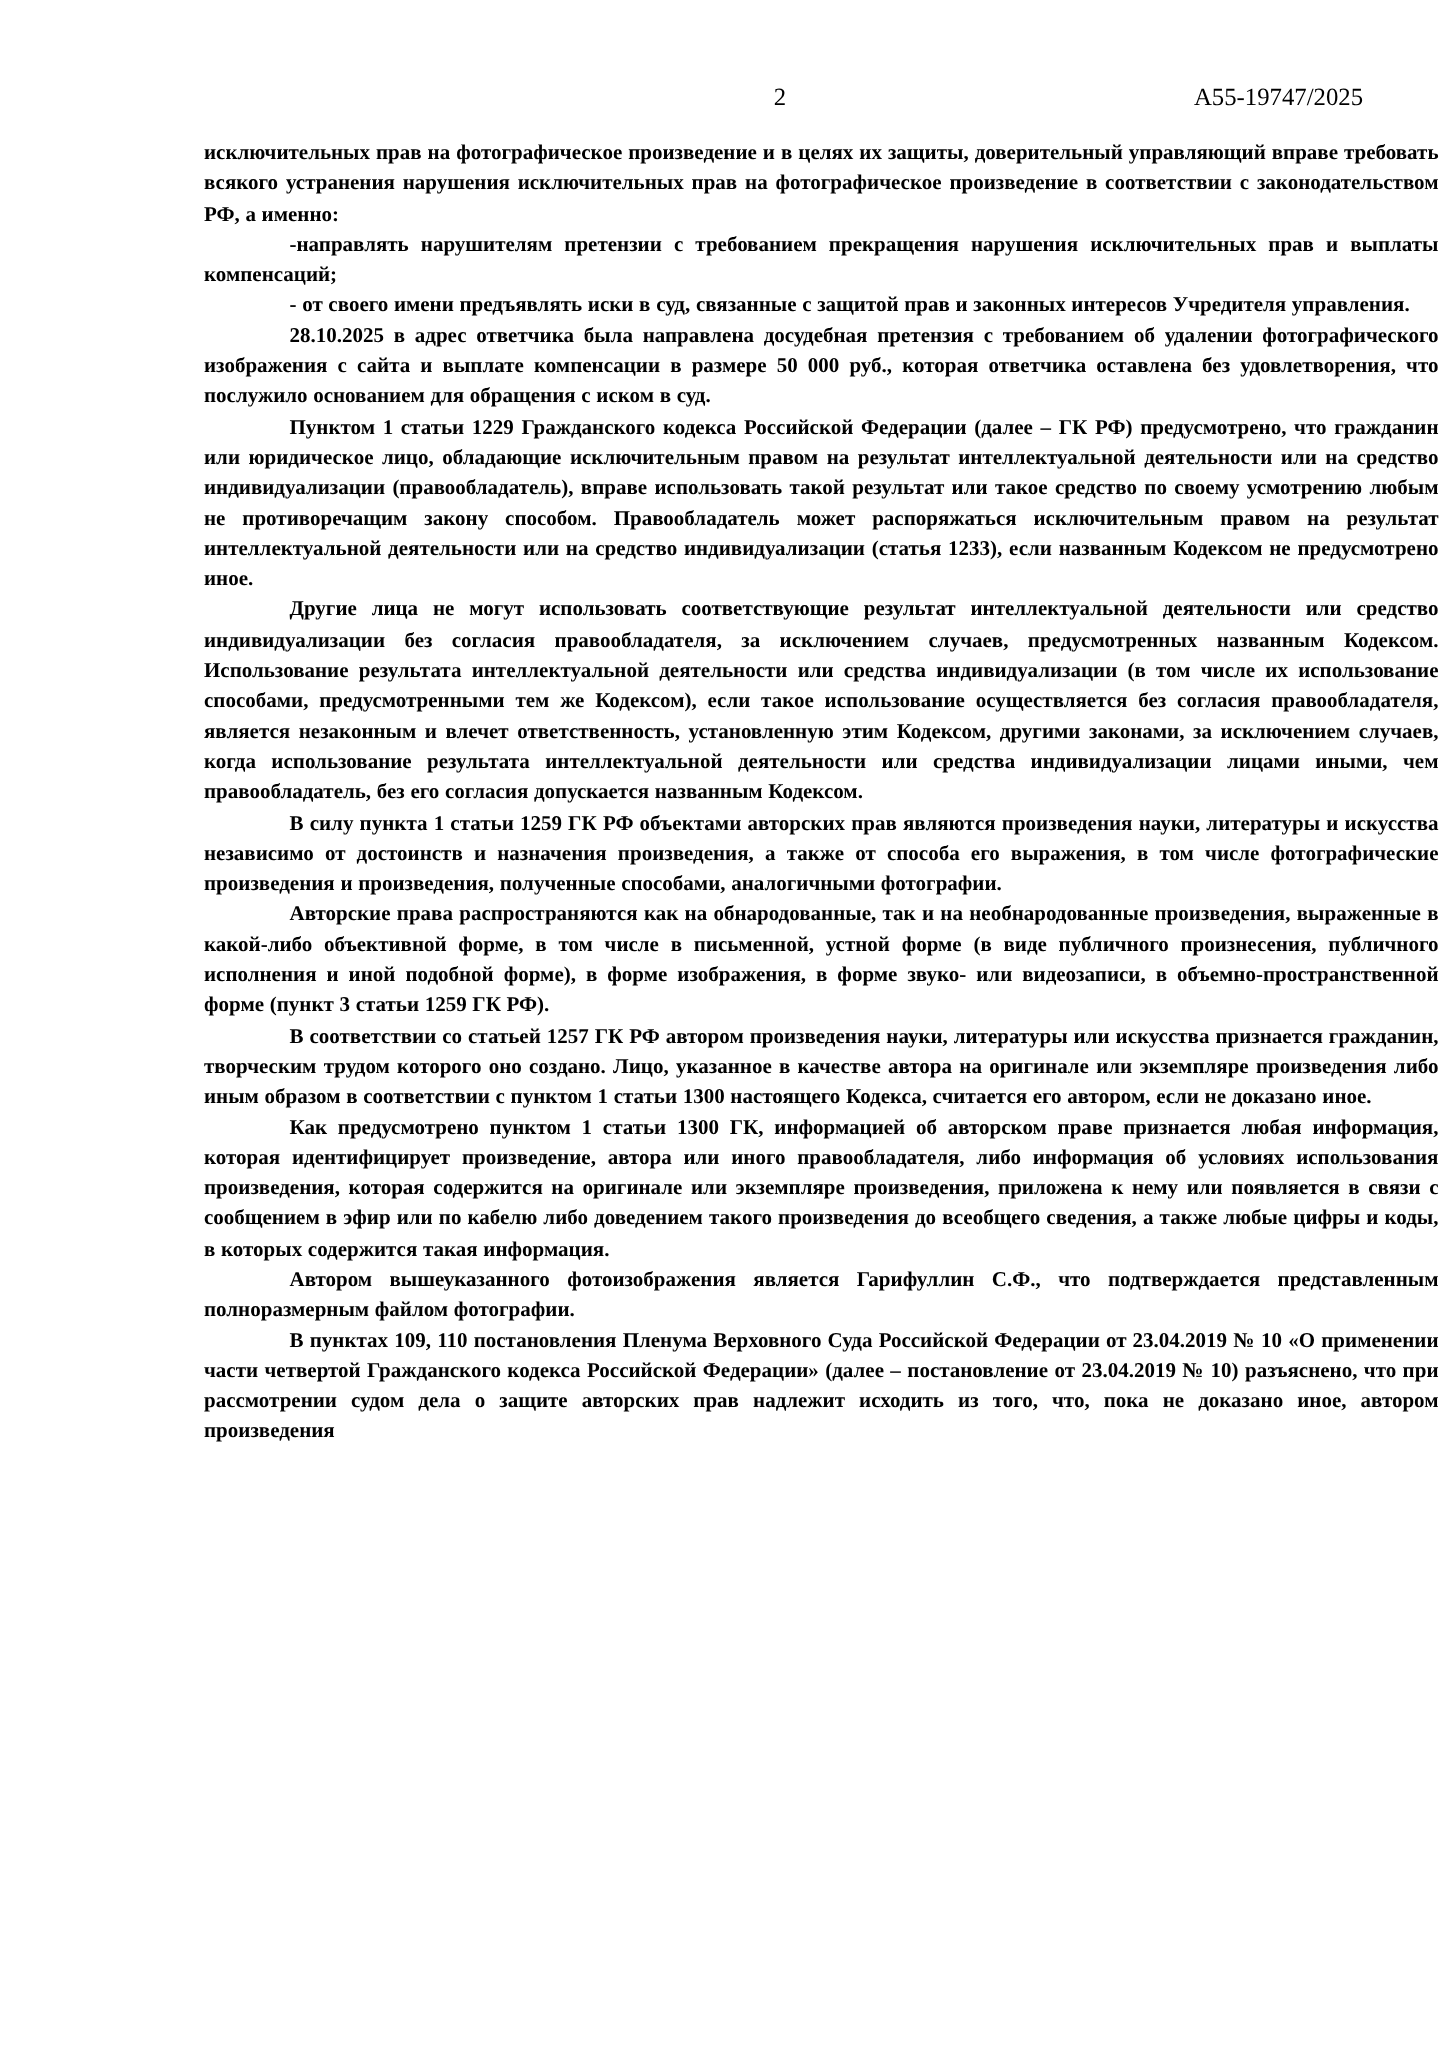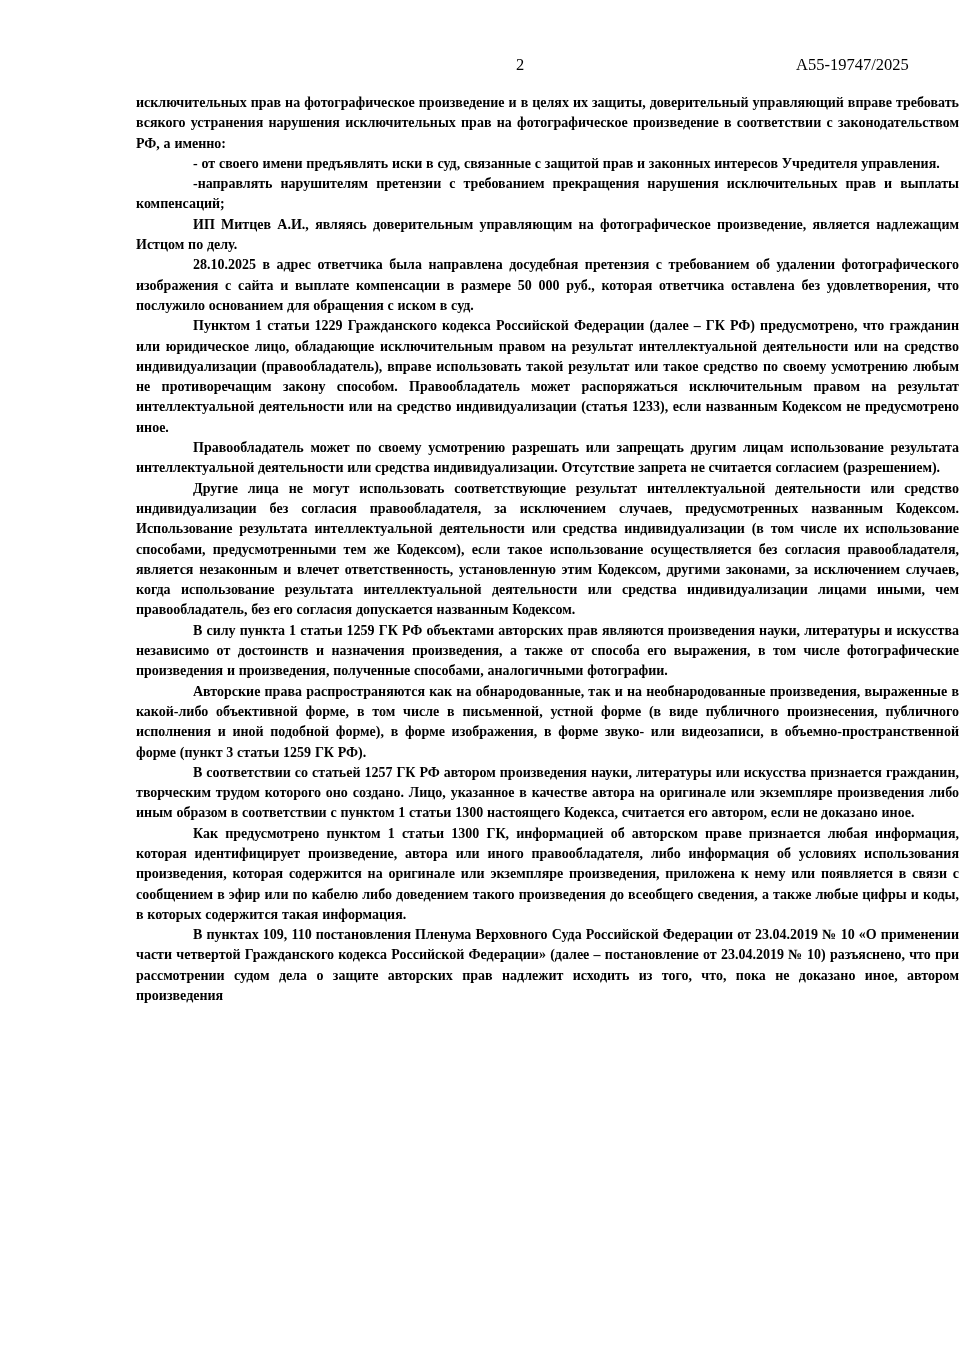--- a/index.html
+++ b/index.html
@@ -62,26 +62,25 @@
 </head>
 <body>
 
 <div class="page">
   <div class="header">
     <span class="page-number">2</span>
     <span class="case-number">А55-19747/2025</span>
   </div>
   <div class="body-text">
       <p class="para">исключительных прав на фотографическое произведение и в целях их защиты, доверительный управляющий вправе требовать всякого устранения нарушения исключительных прав на фотографическое произведение в соответствии с законодательством РФ, а именно:</p>
+      <p class="para indent">-направлять нарушителям претензии с требованием прекращения нарушения исключительных прав и выплаты компенсаций;</p>
       <p class="para indent">- от своего имени предъявлять иски в суд, связанные с защитой прав и законных интересов Учредителя управления.</p>
-      <p class="para indent">-направлять нарушителям претензии с требованием прекращения нарушения исключительных прав и выплаты компенсаций;</p>
-      <p class="para indent">ИП Митцев А.И., являясь доверительным управляющим на фотографическое произведение, является надлежащим Истцом по делу.</p>
       <p class="para indent">28.10.2025 в адрес ответчика была направлена досудебная претензия с требованием об удалении фотографического изображения с сайта и выплате компенсации в размере 50 000 руб., которая ответчика оставлена без удовлетворения, что послужило основанием для обращения с иском в суд.</p>
       <p class="para indent">Пунктом 1 статьи 1229 Гражданского кодекса Российской Федерации (далее – ГК РФ) предусмотрено, что гражданин или юридическое лицо, обладающие исключительным правом на результат интеллектуальной деятельности или на средство индивидуализации (правообладатель), вправе использовать такой результат или такое средство по своему усмотрению любым не противоречащим закону способом. Правообладатель может распоряжаться исключительным правом на результат интеллектуальной деятельности или на средство индивидуализации (статья 1233), если названным Кодексом не предусмотрено иное.</p>
-      <p class="para indent">Правообладатель может по своему усмотрению разрешать или запрещать другим лицам использование результата интеллектуальной деятельности или средства индивидуализации. Отсутствие запрета не считается согласием (разрешением).</p>
       <p class="para indent">Другие лица не могут использовать соответствующие результат интеллектуальной деятельности или средство индивидуализации без согласия правообладателя, за исключением случаев, предусмотренных названным Кодексом. Использование результата интеллектуальной деятельности или средства индивидуализации (в том числе их использование способами, предусмотренными тем же Кодексом), если такое использование осуществляется без согласия правообладателя, является незаконным и влечет ответственность, установленную этим Кодексом, другими законами, за исключением случаев, когда использование результата интеллектуальной деятельности или средства индивидуализации лицами иными, чем правообладатель, без его согласия допускается названным Кодексом.</p>
       <p class="para indent">В силу пункта 1 статьи 1259 ГК РФ объектами авторских прав являются произведения науки, литературы и искусства независимо от достоинств и назначения произведения, а также от способа его выражения, в том числе фотографические произведения и произведения, полученные способами, аналогичными фотографии.</p>
       <p class="para indent">Авторские права распространяются как на обнародованные, так и на необнародованные произведения, выраженные в какой-либо объективной форме, в том числе в письменной, устной форме (в виде публичного произнесения, публичного исполнения и иной подобной форме), в форме изображения, в форме звуко- или видеозаписи, в объемно-пространственной форме (пункт 3 статьи 1259 ГК РФ).</p>
       <p class="para indent">В соответствии со статьей 1257 ГК РФ автором произведения науки, литературы или искусства признается гражданин, творческим трудом которого оно создано. Лицо, указанное в качестве автора на оригинале или экземпляре произведения либо иным образом в соответствии с пунктом 1 статьи 1300 настоящего Кодекса, считается его автором, если не доказано иное.</p>
       <p class="para indent">Как предусмотрено пунктом 1 статьи 1300 ГК, информацией об авторском праве признается любая информация, которая идентифицирует произведение, автора или иного правообладателя, либо информация об условиях использования произведения, которая содержится на оригинале или экземпляре произведения, приложена к нему или появляется в связи с сообщением в эфир или по кабелю либо доведением такого произведения до всеобщего сведения, а также любые цифры и коды, в которых содержится такая информация.</p>
+      <p class="para indent">Автором вышеуказанного фотоизображения является Гарифуллин С.Ф., что подтверждается представленным полноразмерным файлом фотографии.</p>
       <p class="para indent">В пунктах 109, 110 постановления Пленума Верховного Суда Российской Федерации от 23.04.2019 № 10 «О применении части четвертой Гражданского кодекса Российской Федерации» (далее – постановление от 23.04.2019 № 10) разъяснено, что при рассмотрении судом дела о защите авторских прав надлежит исходить из того, что, пока не доказано иное, автором произведения</p>
     </div>
 </div>
 
 </body></html>

